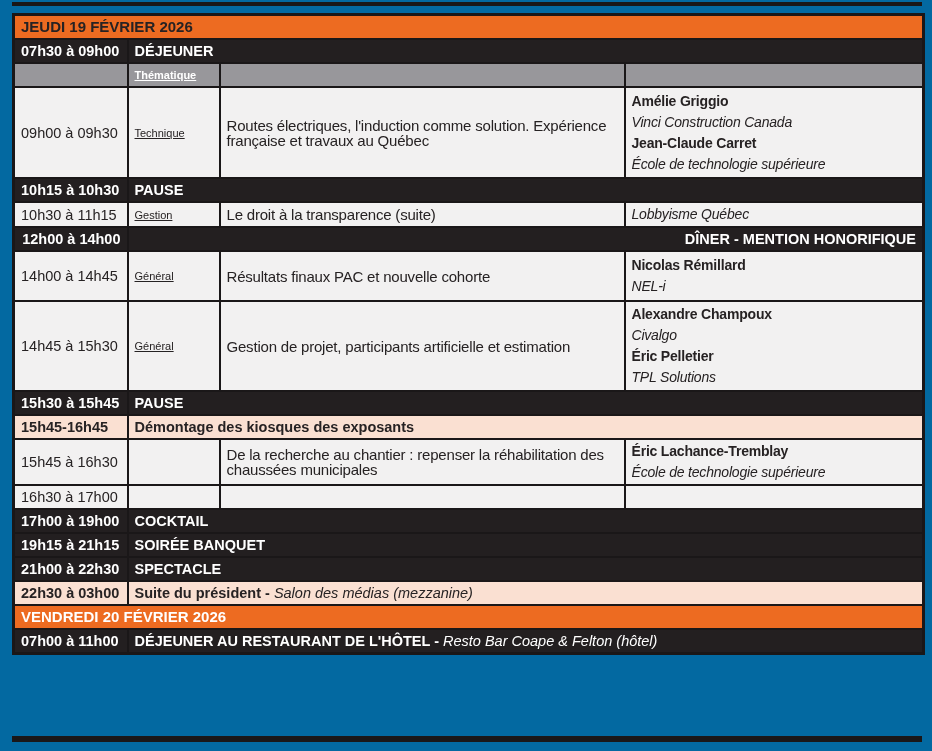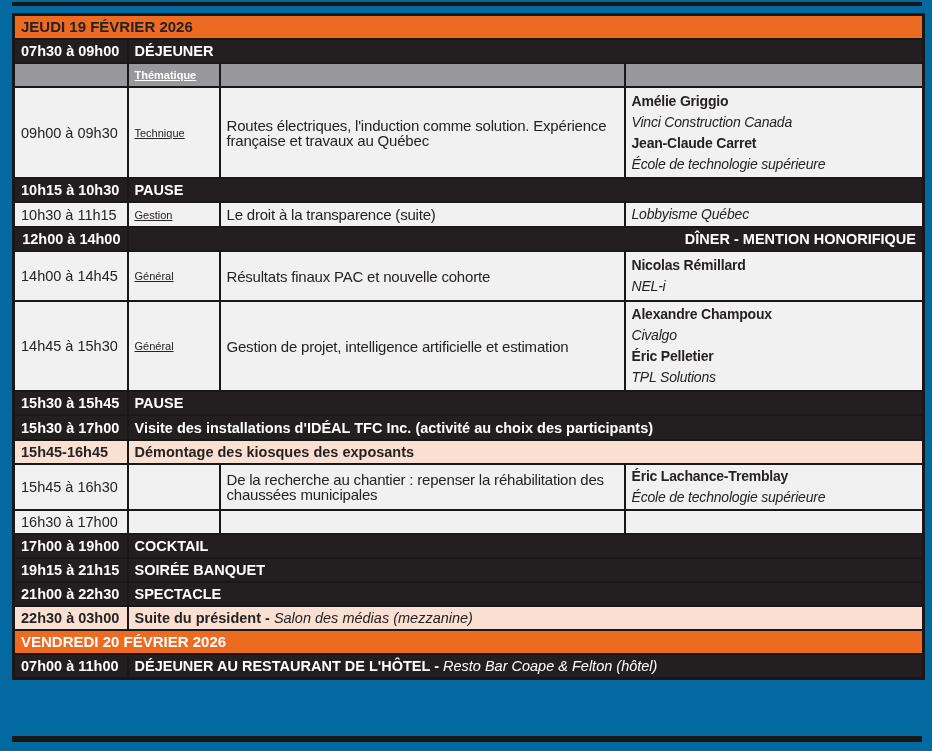--- a/index.html
+++ b/index.html
@@ -102,35 +102,31 @@
           <td class="theme-cell">Général</td>
           <td class="title-cell">Résultats finaux PAC et nouvelle cohorte</td>
           <td class="speakers-cell">
             <div class="speaker-name">Nicolas Rémillard</div>
             <div class="speaker-org">NEL-i</div>
           </td>
         </tr>
         <tr class="r-light" style="height: 90px;">
           <td class="time-cell">14h45 à 15h30</td>
           <td class="theme-cell">Général</td>
-          <td class="title-cell">Gestion de projet, intelligence artificielle et estimation</td>
+          <td class="title-cell">Gestion de projet, participants artificielle et estimation</td>
           <td class="speakers-cell">
             <div class="speaker-name">Alexandre Champoux</div>
             <div class="speaker-org">Civalgo</div>
             <div class="speaker-name">Éric Pelletier</div>
             <div class="speaker-org">TPL Solutions</div>
           </td>
         </tr>
         <tr class="r-black" style="height: 20px;">
           <td class="time-cell">15h30 à 15h45</td>
           <td class="banner-cell" colspan="3"><span class="banner-title">PAUSE</span></td>
-        </tr>
-        <tr class="r-black" style="height: 25px;">
-          <td class="time-cell">15h30 à 17h00</td>
-          <td class="banner-cell" colspan="3"><span class="banner-title">Visite des installations d'IDÉAL TFC Inc. (activité au choix des participants)</span></td>
         </tr>
         <tr class="r-peach" style="height: 22px;">
           <td class="time-cell">15h45-16h45</td>
           <td class="banner-cell" colspan="3"><span class="banner-title">Démontage des kiosques des exposants</span></td>
         </tr>
         <tr class="r-light" style="height: 44px;">
           <td class="time-cell">15h45 à 16h30</td>
           <td class="theme-cell"></td>
           <td class="title-cell">De la recherche au chantier : repenser la réhabilitation des chaussées municipales</td>
           <td class="speakers-cell">

